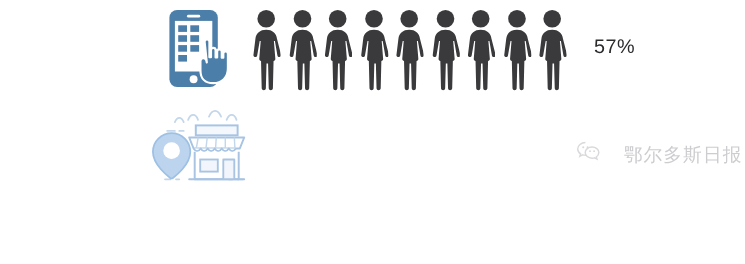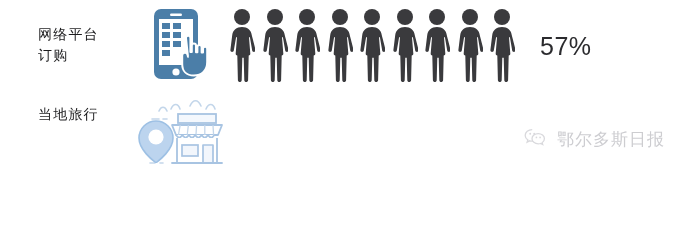--- a/index.html
+++ b/index.html
@@ -55,56 +55,52 @@
     align-items: flex-end;
   }
   #people-online { left: 229px; top: 8px;  gap: 6.5px; }
   .person { display: block; }
 
   
   .value {
     position: absolute;
     color: #2b2b2e;
     font-family: "Liberation Sans", "DejaVu Sans", sans-serif;
-    font-size: 25px;
+    font-size: 18px;
     font-weight: 400;
     letter-spacing: 0.5px;
     white-space: nowrap;
   }
   #value-online { left: 540px; top: 32px; }
 
   
   #watermark {
     position: absolute;
     left: 524px;
     top: 128px;
     display: flex;
     align-items: center;
-    gap: 11px;
+    gap: 21px;
     opacity: 0.92;
   }
   #watermark .wm-text {
     color: #c9c9cd;
     font-family: "DejaVu Sans", "Liberation Sans", sans-serif;
     font-size: 17px;
     letter-spacing: 1px;
     white-space: nowrap;
   }
 </style>
 </head>
 <body>
 
 <div id="infographic">
 
   <div class="row" id="row-online">
 
-    <div class="cat-label" id="label-online">
-      <span class="ln ln1">网络平台</span>
-      <span class="ln ln2">订购</span>
-    </div>
 
     <div class="art" id="art-phone">
       <svg width="72" height="74" viewBox="0 0 72 74" xmlns="http://www.w3.org/2000/svg">
 
         <rect x="4" y="1" width="44" height="70" rx="7" ry="7" fill="#4b7ea8"></rect>
 
         <rect x="9" y="11" width="34" height="46" fill="#ffffff"></rect>
 
         <rect x="20" y="5.5" width="12" height="2.4" rx="1.2" fill="#ffffff"></rect>
 
@@ -193,21 +189,20 @@
           </g>
         </svg>
     </div>
 
     <div class="value" id="value-online">57%</div>
   </div>
 
   <div class="row" id="row-local">
 
     <div class="cat-label" id="label-local">
-      <span class="ln ln1">当地旅行</span>
     </div>
 
     <div class="art" id="art-shop">
       <svg width="98" height="76" viewBox="0 0 98 76" xmlns="http://www.w3.org/2000/svg">
         <g stroke="#c3d6ea" stroke-width="1.6" fill="none" stroke-linecap="round">
 
           <path d="M27 19c2-5 6-5 8 0"></path>
           <path d="M39 17c2.5-6 7-6 9 0"></path>
           <path d="M58 14c3-7 8-7 11 0"></path>
           <path d="M74 17c2.5-6 7-6 9 0"></path>

